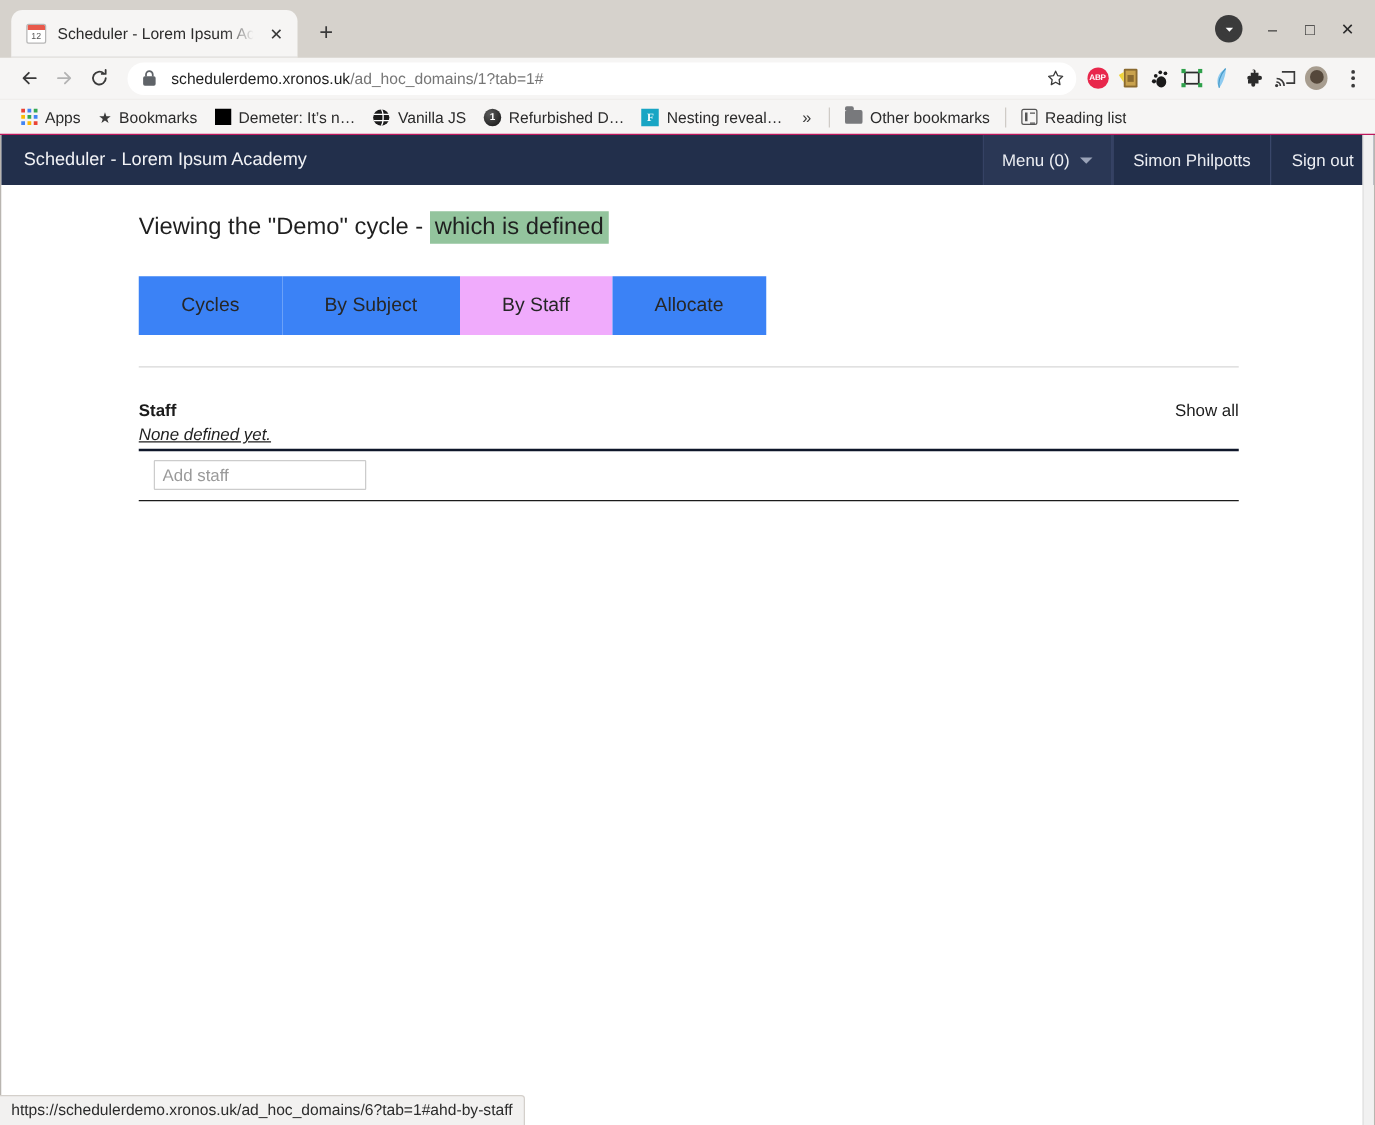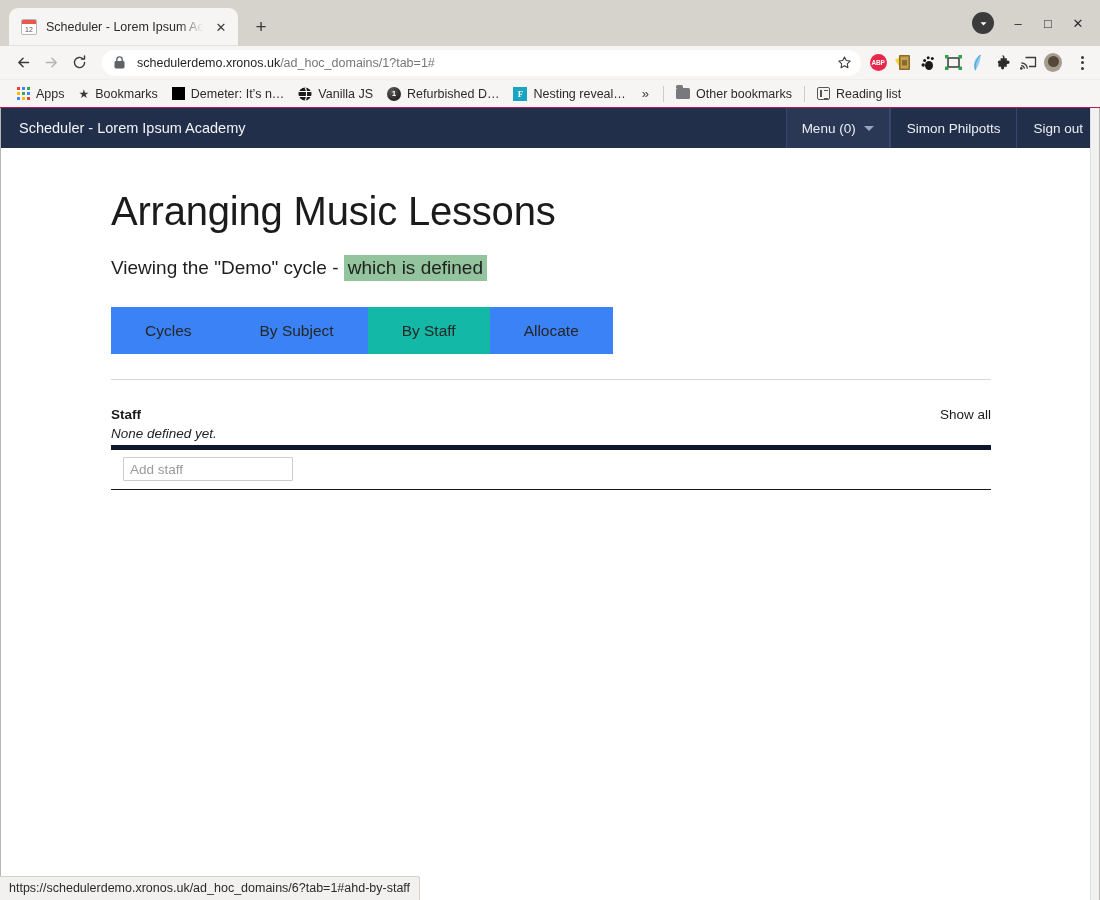--- a/index.html
+++ b/index.html
@@ -290,21 +290,21 @@
     align-items: stretch;
   }
   .tabitem {
     background: #3b82f6;
     color: #262626;
     font-size: 15.5px;
     padding: 16px 34px;
     line-height: 1;
     white-space: nowrap;
   }
-  .tabitem.active { background: #14b8a6; }
+  .tabitem.active { background: #f0abfc; }
   .rule {
     border: 0; border-top: 1px solid #d8d8d8;
     margin: 25px 0 0 0;
     width: 880px;
   }
 
   
   .staff-block { margin-top: 27px; width: 880px; }
   .staff-head {
     display: flex; justify-content: space-between; align-items: baseline;
@@ -312,21 +312,22 @@
   .staff-head-label {
     font-size: 13.5px; font-weight: bold; color: #1b1b1b;
   }
   .staff-showall {
     font-size: 13.5px; color: #1b1b1b;
   }
   .staff-none {
     font-size: 13.5px; font-style: italic; color: #1f1f1f;
     margin-top: 4px;
     padding-bottom: 4px;
-    border-bottom: 5px solid #0f172a;
+    border-bottom: 2px solid #0f172a;
+    text-decoration: underline;
   }
   .staff-addrow {
     padding: 7px 0 8px 12px;
     border-bottom: 1px solid #1b1b1b;
   }
   .staff-input {
     width: 170px;
     height: 24px;
     font-size: 13.5px;
     font-family: "Liberation Sans", sans-serif;
@@ -553,21 +554,20 @@
         <div class="appnav-divider"></div>
         <div class="appnav-item">Simon Philpotts</div>
         <div class="appnav-divider"></div>
         <div class="appnav-item">Sign out</div>
       </div>
     </div>
 
     <div class="page">
       <div class="page-inner">
 
-        <h1 class="page-title">Arranging Music Lessons</h1>
 
         <p class="subtitle"><span>Viewing the "Demo" cycle - </span><span class="hl-green">which is defined</span></p>
 
         <div class="tabs">
           <div class="tabitem">Cycles</div>
           <div class="tabitem">By Subject</div>
           <div class="tabitem active">By Staff</div>
           <div class="tabitem">Allocate</div>
         </div>
 

